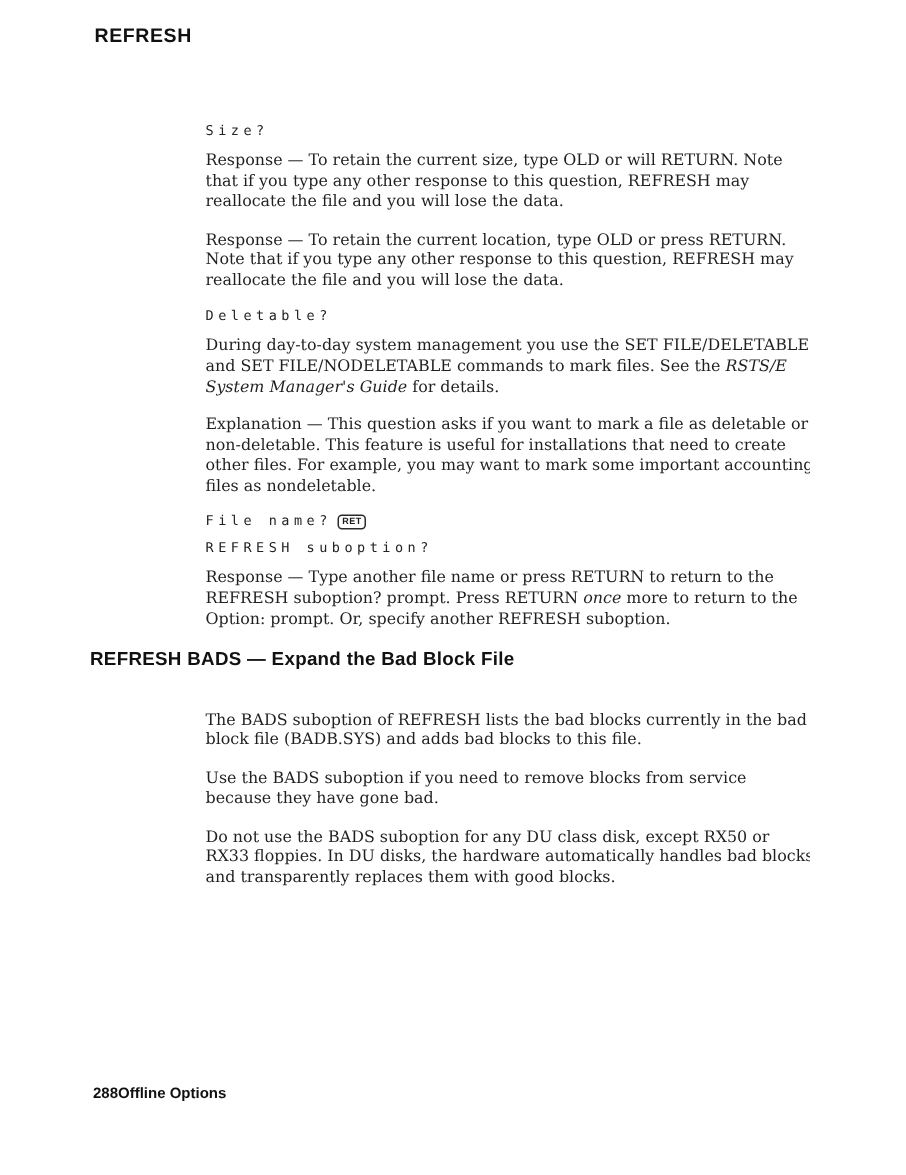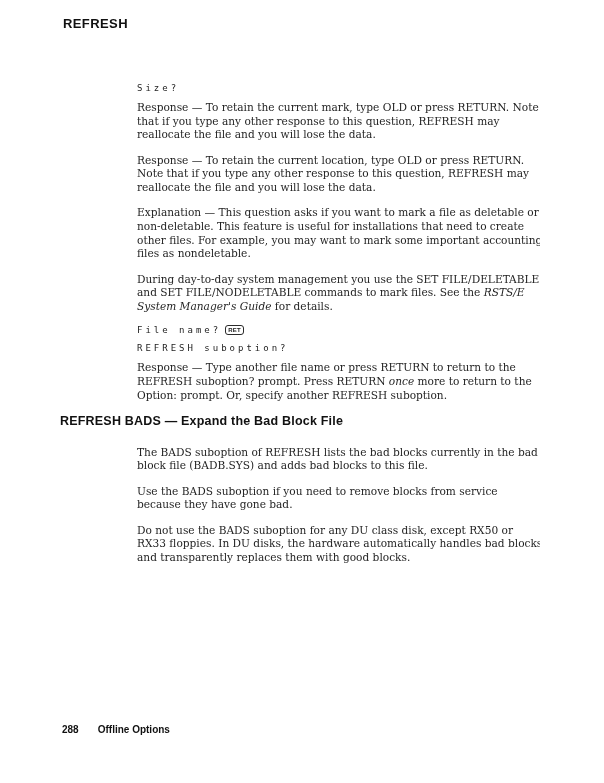--- a/index.html
+++ b/index.html
@@ -68,28 +68,27 @@
     text-align: left;
   }
   .para .b { font-weight: normal; }
   .para .i { font-style: italic; }
   .h2 {
     font-family: "Liberation Sans", sans-serif;
     font-weight: bold;
     font-size: 12.5px;
     letter-spacing: 0.2px;
     color: var(--heading-ink);
-    margin: 3px 0 18px 0;
+    margin: 3px 0 28px 0;
   }
   .footer {
     position: absolute;
     left: 62px;
     top: 724px;
     display: flex;
-    gap: 19px;
     font-family: "Liberation Sans", sans-serif;
     font-weight: bold;
     font-size: 10px;
     color: var(--heading-ink);
   }
   .mark {
     position: absolute;
     width: 18px;
     height: 2px;
     background: var(--mark);
@@ -99,24 +98,25 @@
   }
 </style>
 </head>
 <body>
 
 <div class="page">
   <div class="header-title">REFRESH</div>
 
   <div class="content">
       <div class="prompt"><span>Size?</span></div>
-      <p class="para"><span class="b">Response — </span><span>To retain the current mark, type OLD or press RETURN. Note that if you type any other response to this question, REFRESH may reallocate the file and you will lose the data.</span></p>
+      <p class="para"><span class="b">Response — </span><span>To retain the current size, type OLD or will RETURN. Note that if you type any other response to this question, REFRESH may reallocate the file and you will lose the data.</span></p>
       <p class="para"><span class="b">Response — </span><span>To retain the current location, type OLD or press RETURN. Note that if you type any other response to this question, REFRESH may reallocate the file and you will lose the data.</span></p>
+      <div class="prompt"><span>Deletable?</span></div>
+      <p class="para"><span>During day-to-day system management you use the SET FILE/DELETABLE and SET FILE/NODELETABLE commands to mark files. See the </span><span class="i">RSTS/E System Manager's Guide</span><span> for details.</span></p>
       <p class="para"><span class="b">Explanation — </span><span>This question asks if you want to mark a file as deletable or non-deletable. This feature is useful for installations that need to create other files. For example, you may want to mark some important accounting files as nondeletable.</span></p>
-      <p class="para"><span>During day-to-day system management you use the SET FILE/DELETABLE and SET FILE/NODELETABLE commands to mark files. See the </span><span class="i">RSTS/E System Manager's Guide</span><span> for details.</span></p>
       <div class="prompt"><span>File name?</span><span class="key">RET</span></div>
       <div class="prompt"><span>REFRESH suboption?</span></div>
       <p class="para"><span class="b">Response — </span><span>Type another file name or press RETURN to return to the REFRESH suboption? prompt. Press RETURN </span><span class="i">once</span><span> more to return to the Option: prompt. Or, specify another REFRESH suboption.</span></p>
       <h2 class="h2">REFRESH BADS — Expand the Bad Block File</h2>
       <p class="para"><span>The BADS suboption of REFRESH lists the bad blocks currently in the bad block file (BADB.SYS) and adds bad blocks to this file.</span></p>
       <p class="para"><span>Use the BADS suboption if you need to remove blocks from service because they have gone bad.</span></p>
       <p class="para"><span>Do not use the BADS suboption for any DU class disk, except RX50 or RX33 floppies. In DU disks, the hardware automatically handles bad blocks and transparently replaces them with good blocks.</span></p>
     </div>
 
   <div class="footer">

